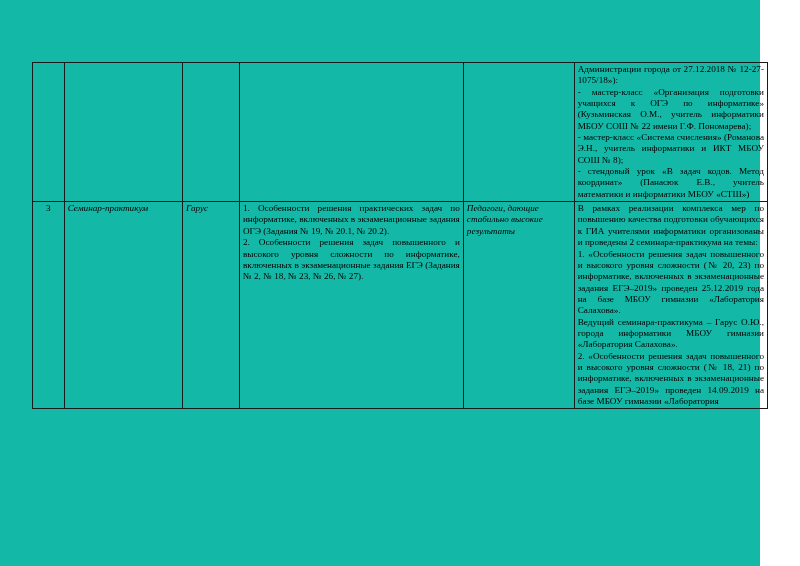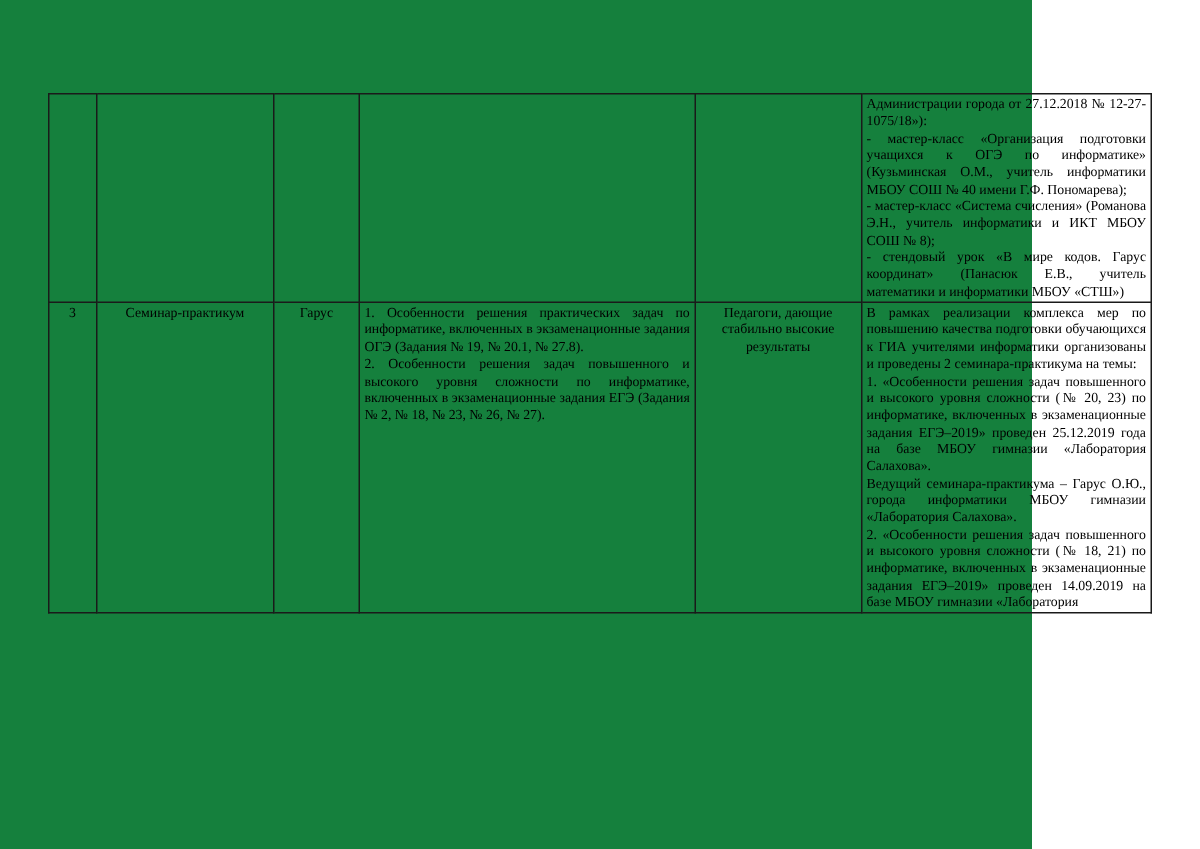--- a/index.html
+++ b/index.html
@@ -10,23 +10,23 @@
   }
   body {
     width: 800px;
     height: 566px;
     overflow: hidden;
     font-family: "Liberation Serif", "DejaVu Serif", serif;
     color: #000000;
   }
   .page {
     position: relative;
-    width: 688px;
+    width: 760px;
     height: 566px;
-    background: #15803d;
+    background: #14b8a6;
   }
   .doc-table {
     position: absolute;
     left: 32px;
     top: 62px;
     width: 736px;
     border-collapse: collapse;
     table-layout: fixed;
   }
   .doc-table td {
@@ -39,21 +39,21 @@
   }
   
   col.c1 { width: 30px; }
   col.c2 { width: 112px; }
   col.c3 { width: 54px; }
   col.c4 { width: 212px; }
   col.c5 { width: 105px; }
   col.c6 { width: 183px; }
 
   .just { text-align: justify; text-align-last: left; hyphens: none; }
-  .ctr  { text-align: center; }
+  .ctr  { text-align: left; font-style: italic; }
   .num  { text-align: center; }
 
   .para { margin: 0; padding: 0; }
 
   
   .clip {
     position: absolute;
     left: 0;
     top: 0;
     width: 800px;
@@ -79,32 +79,32 @@
       <tbody>
 
         <tr>
           <td class="num"></td>
           <td class="ctr"></td>
           <td class="ctr"></td>
           <td class="just"></td>
           <td class="ctr"></td>
           <td class="just">
             <p class="para">Администрации города от 27.12.2018 № 12-27-1075/18»):</p>
-            <p class="para">- мастер-класс «Организация подготовки учащихся к ОГЭ по информатике» (Кузьминская О.М., учитель информатики МБОУ СОШ № 40 имени Г.Ф. Пономарева);</p>
+            <p class="para">- мастер-класс «Организация подготовки учащихся к ОГЭ по информатике» (Кузьминская О.М., учитель информатики МБОУ СОШ № 22 имени Г.Ф. Пономарева);</p>
             <p class="para">- мастер-класс «Система счисления» (Романова Э.Н., учитель информатики и ИКТ МБОУ СОШ № 8);</p>
-            <p class="para">- стендовый урок «В мире кодов. Гарус координат» (Панасюк Е.В., учитель математики и информатики МБОУ «СТШ»)</p>
+            <p class="para">- стендовый урок «В задач кодов. Метод координат» (Панасюк Е.В., учитель математики и информатики МБОУ «СТШ»)</p>
           </td>
         </tr>
 
         <tr>
           <td class="num">3</td>
           <td class="ctr">Семинар-практикум</td>
           <td class="ctr">Гарус</td>
           <td class="just">
-            <p class="para">1. Особенности решения практических задач по информатике, включенных в экзаменационные задания ОГЭ (Задания № 19, № 20.1, № 27.8).</p>
+            <p class="para">1. Особенности решения практических задач по информатике, включенных в экзаменационные задания ОГЭ (Задания № 19, № 20.1, № 20.2).</p>
             <p class="para">2. Особенности решения задач повышенного и высокого уровня сложности по информатике, включенных в экзаменационные задания ЕГЭ (Задания № 2, № 18, № 23, № 26, № 27).</p>
           </td>
           <td class="ctr">Педагоги, дающие стабильно высокие результаты</td>
           <td class="just">
             <p class="para">В рамках реализации комплекса мер по повышению качества подготовки обучающихся к ГИА учителями информатики организованы и проведены 2 семинара-практикума на темы:</p>
             <p class="para">1. «Особенности решения задач повышенного и высокого уровня сложности (№ 20, 23) по информатике, включенных в экзаменационные задания ЕГЭ–2019» проведен 25.12.2019 года на базе МБОУ гимназии «Лаборатория Салахова».</p>
             <p class="para">Ведущий семинара-практикума – Гарус О.Ю., города информатики МБОУ гимназии «Лаборатория Салахова».</p>
             <p class="para">2. «Особенности решения задач повышенного и высокого уровня сложности (№ 18, 21) по информатике, включенных в экзаменационные задания ЕГЭ–2019» проведен 14.09.2019 на базе МБОУ гимназии «Лаборатория</p>
           </td>
         </tr>

